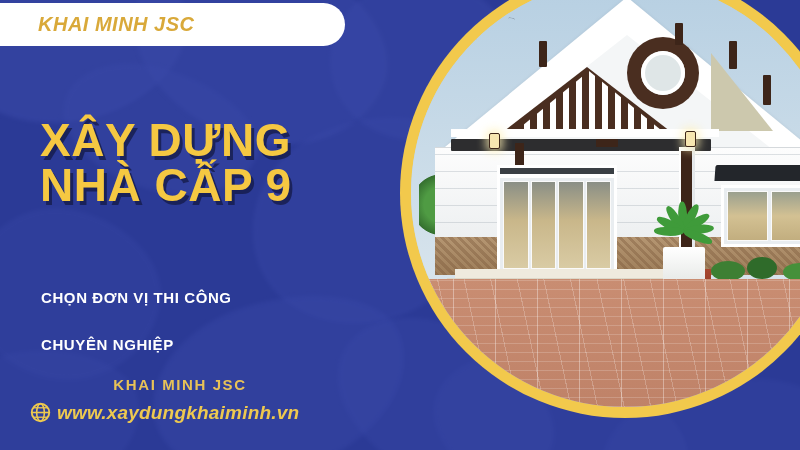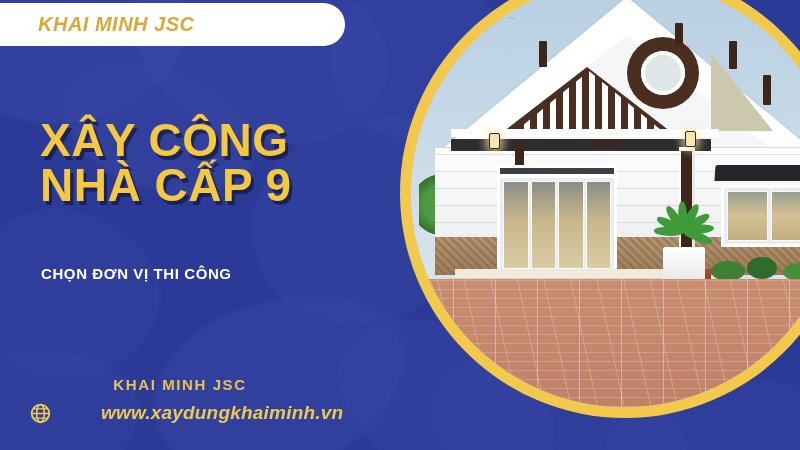--- a/index.html
+++ b/index.html
@@ -273,36 +273,37 @@
     left:41px; top:263px;
     z-index:7;
   }
   #subheading .line {
     font-size:15px;
     font-weight:bold;
     line-height:1.52;
     letter-spacing:.6px;
     color:#ffffff;
     white-space:nowrap;
+    margin-top:24px;
   }
 
   
   #footer { position:absolute; left:0; top:376px; width:400px; z-index:7; }
 
   #footer .company {
     text-align:center;
     font-size:15px;
     font-weight:bold;
     letter-spacing:1.6px;
     color:#e8c257;
     margin-left:-40px;
   }
   #footer .site-row {
-    display:flex; align-items:flex-end;
-    margin-top:9px; margin-left:30px;gap:44px;
+    display:flex; align-items:flex-start;
+    margin-top:9px; margin-left:30px;
   }
   .globe-icon {
     width:21px; height:21px; flex:0 0 21px;
     margin-right:6px;
   }
   #footer .url {
     font-size:19px;
     font-weight:bold;
     font-style:italic;
     letter-spacing:.2px;
@@ -405,26 +406,27 @@
 
       <div class="paving"></div>
     </div>
   </div>
 
   <div id="logo-pill">
     <span class="logo-text">KHAI MINH JSC</span>
   </div>
 
   <div id="headline">
-    <div class="line">XÂY CÔNG</div>
+    <div class="line">XÂY DỰNG</div>
     <div class="line">NHÀ CẤP 9</div>
   </div>
 
   <div id="subheading">
     <div class="line">CHỌN ĐƠN VỊ THI CÔNG</div>
+    <div class="line">CHUYÊN NGHIỆP</div>
   </div>
 
   <div id="footer">
     <div class="company">KHAI MINH JSC</div>
     <div class="site-row">
       <span class="globe-icon">
         <svg viewBox="0 0 24 24" width="21" height="21">
           <circle cx="12" cy="12" r="10" fill="none" stroke="#eec94f" stroke-width="2.2"></circle>
           <ellipse cx="12" cy="12" rx="4.4" ry="10" fill="none" stroke="#eec94f" stroke-width="1.8"></ellipse>
           <line x1="2" y1="12" x2="22" y2="12" stroke="#eec94f" stroke-width="1.8"></line>

